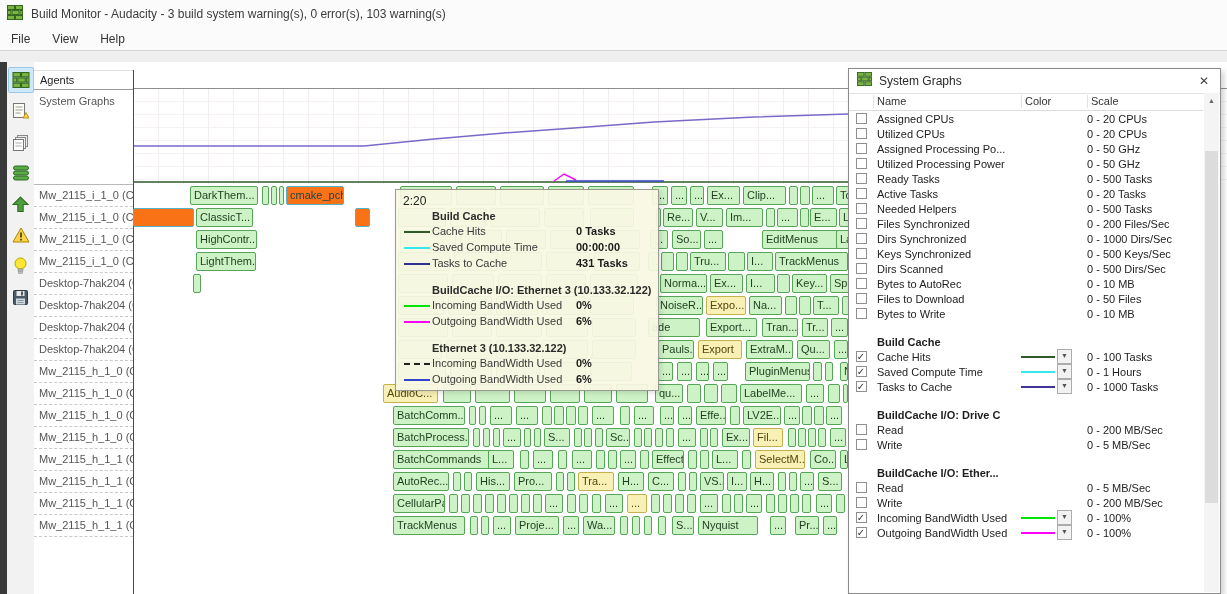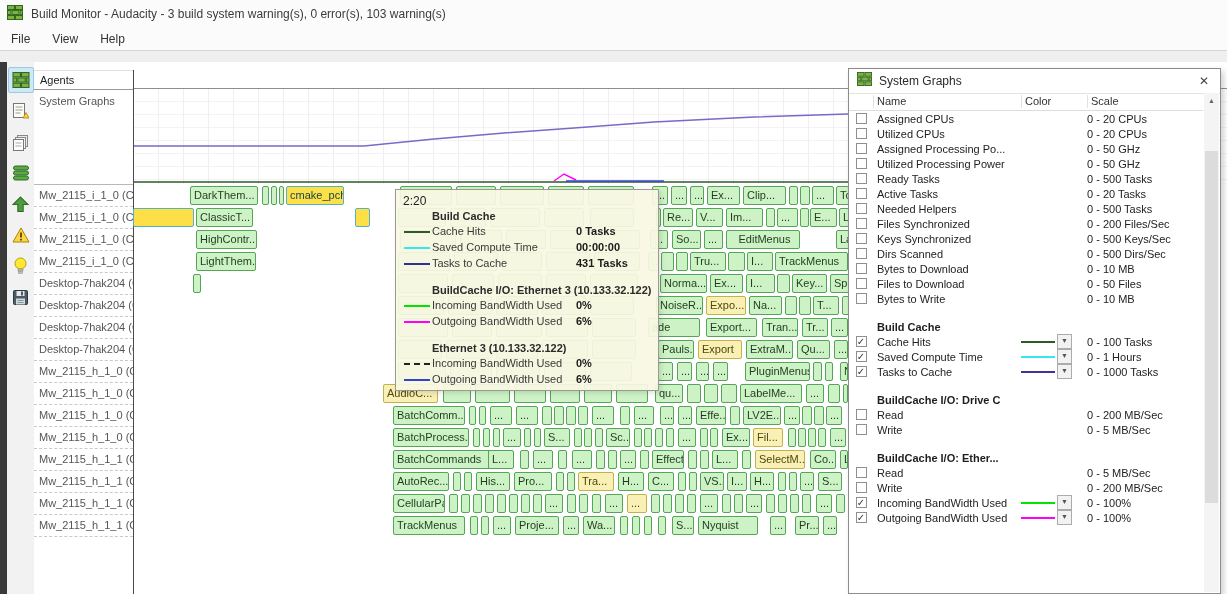--- a/index.html
+++ b/index.html
@@ -32,21 +32,21 @@
   
   .graph-area{position:absolute;left:134px;top:88px;width:1093px;height:95px;background:#fff;border-top:1px solid #8f8f8f;
     background-image:repeating-linear-gradient(to right,transparent 0 24px,#f1edf1 24px 25px),
                      repeating-linear-gradient(to bottom,transparent 0 12px,#f5f1f4 12px 13px);}
   .graph-area svg{position:absolute;left:0;top:0;}
 
   
   .gantt-layer{position:absolute;left:0;top:0;width:1227px;height:594px;pointer-events:none;}
   .box{position:absolute;height:19px;border:1px solid;border-radius:2px;font-size:11px;line-height:16px;padding-left:3px;box-sizing:border-box;overflow:hidden;white-space:nowrap;color:#1e3d1e;pointer-events:auto;}
   .box.g{background:#cdf2c5;border-color:#56a458;}
-  .box.c{background:#fde047;border-color:#54b2c8;color:#17444c;}
+  .box.c{background:#f97316;border-color:#54b2c8;color:#17444c;}
   .box.y{background:#f8f0b5;border-color:#c2b14d;color:#52470f;}
 
   
   .graph-tooltip{position:absolute;left:395px;top:189px;width:262px;height:200px;background:rgba(247,247,226,0.93);border:1px solid #9a9a90;box-shadow:2px 2px 5px rgba(0,0,0,0.12);z-index:30;font-size:11px;color:#222;}
   .tt-time{position:absolute;left:7px;top:4px;font-size:12px;}
   .tt-body{position:absolute;left:0;top:20px;width:100%;}
   .tt-section{margin-bottom:12px;}
   .tt-title{font-weight:bold;margin-left:36px;margin-bottom:2px;color:#2b2b2b;white-space:nowrap;}
   .tt-line{position:relative;height:16px;}
   .tt-swatch{position:absolute;left:8px;top:7px;width:26px;height:0;border-top:2px solid;}
@@ -254,21 +254,21 @@
       <div class="box g" style="left: 839px; top: 208px; width: 17px;">L</div>
       <div class="box g" style="left: 196px; top: 230px; width: 61px;">HighContr...</div>
       <div class="box g" style="left: 400px; top: 230px; width: 56px;"></div>
       <div class="box g" style="left: 460px; top: 230px; width: 42px;"></div>
       <div class="box g" style="left: 506px; top: 230px; width: 40px;"></div>
       <div class="box g" style="left: 550px; top: 230px; width: 40px;"></div>
       <div class="box g" style="left: 594px; top: 230px; width: 46px;"></div>
       <div class="box g" style="left: 650px; top: 230px; width: 18px;">...</div>
       <div class="box g" style="left: 672px; top: 230px; width: 29px;">So...</div>
       <div class="box g" style="left: 704px; top: 230px; width: 19px;">...</div>
-      <div class="box g" style="left: 726px; top: 230px; width: 74px; text-align: center;">EditMenus</div>
+      <div class="box g" style="left: 762px; top: 230px; width: 95px;">EditMenus</div>
       <div class="box g" style="left: 836px; top: 230px; width: 20px;">La</div>
       <div class="box g" style="left: 196px; top: 252px; width: 60px;">LightThem...</div>
       <div class="box g" style="left: 398px; top: 252px; width: 52px;"></div>
       <div class="box g" style="left: 454px; top: 252px; width: 44px;"></div>
       <div class="box g" style="left: 502px; top: 252px; width: 40px;"></div>
       <div class="box g" style="left: 546px; top: 252px; width: 44px;"></div>
       <div class="box g" style="left: 594px; top: 252px; width: 46px;"></div>
       <div class="box g" style="left: 648px; top: 252px; width: 11px;">...</div>
       <div class="box g" style="left: 661px; top: 252px; width: 13px;"></div>
       <div class="box g" style="left: 676px; top: 252px; width: 12px;"></div>
@@ -615,37 +615,45 @@
             <span class="cb"></span>
           </span>
           <span class="p-name">Files Synchronized</span>
           <span class="p-color"></span>
           <span class="p-scale">0 - 200 Files/Sec</span>
         </div>
         <div class="p-row">
           <span class="p-cb-col">
             <span class="cb"></span>
           </span>
+          <span class="p-name">Dirs Synchronized</span>
+          <span class="p-color"></span>
+          <span class="p-scale">0 - 1000 Dirs/Sec</span>
+        </div>
+        <div class="p-row">
+          <span class="p-cb-col">
+            <span class="cb"></span>
+          </span>
           <span class="p-name">Keys Synchronized</span>
           <span class="p-color"></span>
           <span class="p-scale">0 - 500 Keys/Sec</span>
         </div>
         <div class="p-row">
           <span class="p-cb-col">
             <span class="cb"></span>
           </span>
           <span class="p-name">Dirs Scanned</span>
           <span class="p-color"></span>
           <span class="p-scale">0 - 500 Dirs/Sec</span>
         </div>
         <div class="p-row">
           <span class="p-cb-col">
             <span class="cb"></span>
           </span>
-          <span class="p-name">Bytes to Download</span>
+          <span class="p-name">Bytes to AutoRec</span>
           <span class="p-color"></span>
           <span class="p-scale">0 - 10 MB</span>
         </div>
         <div class="p-row">
           <span class="p-cb-col">
             <span class="cb"></span>
           </span>
           <span class="p-name">Files to Download</span>
           <span class="p-color"></span>
           <span class="p-scale">0 - 50 Files</span>

